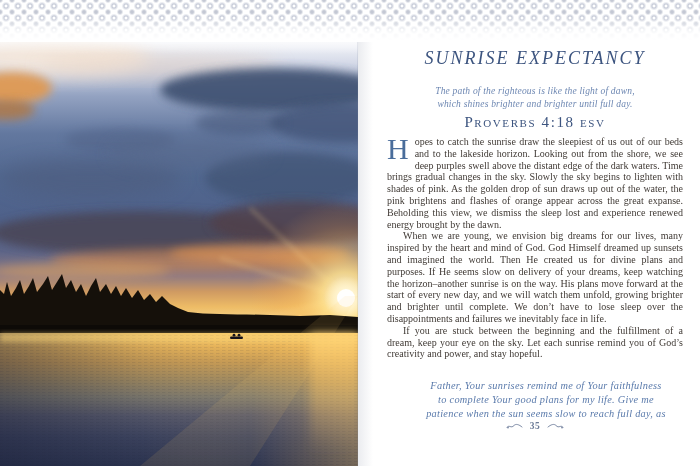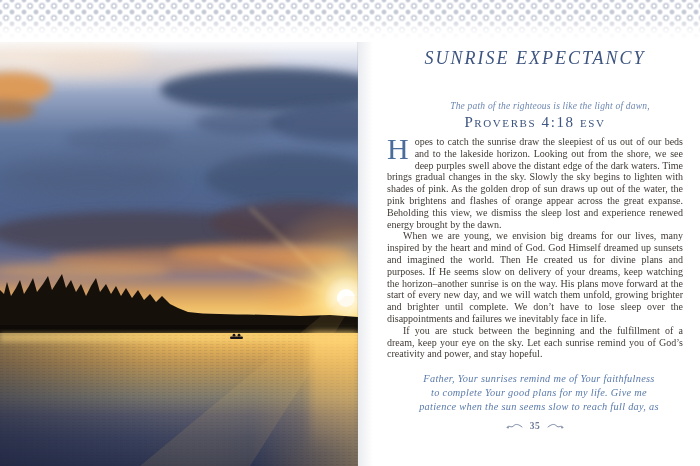--- a/index.html
+++ b/index.html
@@ -32,42 +32,42 @@
   
   .right-page{position:absolute;left:357px;top:0;width:343px;height:344px;background:transparent;}
   .text-col{position:absolute;left:30px;top:0;width:296px;}
   .chapter-title{
     position:absolute;top:48px;left:0;width:296px;margin:0;
     font-family:"Liberation Serif",serif;font-style:italic;font-weight:normal;
     font-size:18px;letter-spacing:2px;text-align:center;
     color:var(--title-navy,#3c547f);
   }
   .scripture{
-    position:absolute;top:85px;left:0;width:296px;margin:15px;
+    position:absolute;top:85px;left:0;width:296px;margin:0;
     font-style:italic;font-size:9.5px;line-height:13px;text-align:center;
     color:var(--scripture-blue,#6d87b2);letter-spacing:.2px;
   }
   .reference{
     position:absolute;top:114px;left:0;width:296px;margin:0;
     font-variant:small-caps;font-size:15px;letter-spacing:1.6px;text-align:center;
     color:var(--title-navy,#3c547f);
   }
   .body-text{
     position:absolute;top:136px;left:0;width:296px;
     font-size:10px;line-height:11.8px;text-align:justify;
     color:var(--body-ink,#403a35);
   }
   .body-text p{margin:0;}
   .body-text p.indented{text-indent:16px;}
   .dropcap{
     float:left;font-size:30px;line-height:24px;padding:1px 6px 0 0;
     color:var(--dropcap-blue,#4a6d9b);font-family:"Liberation Serif",serif;
   }
   .prayer{
-    position:absolute;top:368px;left:0;width:296px;margin:4px;
+    position:absolute;top:368px;left:0;width:296px;margin:11px;
     font-style:italic;font-size:10.3px;line-height:13.8px;text-align:center;
     color:var(--prayer-blue,#5a7aab);letter-spacing:.3px;
   }
   .folio{
     position:absolute;top:421px;left:0;width:296px;
     display:flex;align-items:center;justify-content:center;gap:7px;
     color:var(--folio-blue,#6b7b97);
   }
   .folio .page-num{font-size:9.5px;font-weight:bold;letter-spacing:.5px;}
   .flourish svg{display:block;}
@@ -200,21 +200,21 @@
       <rect x="0" y="0" width="358" height="26" fill="url(#topFade)"></rect>
     </svg>
   </div>
   <div class="gutter-shadow"></div>
 
   <div class="right-page">
     <div class="text-col">
 
       <h1 class="chapter-title">SUNRISE EXPECTANCY</h1>
 
-      <p class="scripture"><span>The path of the righteous is like the light of dawn,</span><br></p>
+      <p class="scripture"><span>The path of the righteous is like the light of dawn,</span><br><span>which shines brighter and brighter until full day.</span></p>
 
       <p class="reference">Proverbs 4:18 esv</p>
 
       <div class="body-text">
         <p><span class="dropcap">H</span><span>opes to catch the sunrise draw the sleepiest of us out of our beds and to the lakeside horizon. Looking out from the shore, we see deep purples swell above the distant edge of the dark waters. Time brings gradual changes in the sky. Slowly the sky begins to lighten with shades of pink. As the golden drop of sun draws up out of the water, the pink brightens and flashes of orange appear across the great expanse. Beholding this view, we dismiss the sleep lost and experience renewed energy brought by the dawn.</span></p>
         <p class="indented">When we are young, we envision big dreams for our lives, many inspired by the heart and mind of God. God Himself dreamed up sunsets and imagined the world. Then He created us for divine plans and purposes. If He seems slow on delivery of your dreams, keep watching the horizon–another sunrise is on the way. His plans move forward at the start of every new day, and we will watch them unfold, growing brighter and brighter until complete. We don’t have to lose sleep over the disappointments and failures we inevitably face in life.</p>
         <p class="indented">If you are stuck between the beginning and the fulfillment of a dream, keep your eye on the sky. Let each sunrise remind you of God’s creativity and power, and stay hopeful.</p>
       </div>
 
       <p class="prayer"><span>Father, Your sunrises remind me of Your faithfulness</span><br><span>to complete Your good plans for my life. Give me</span><br><span>patience when the sun seems slow to reach full day, as</span><br></p>

